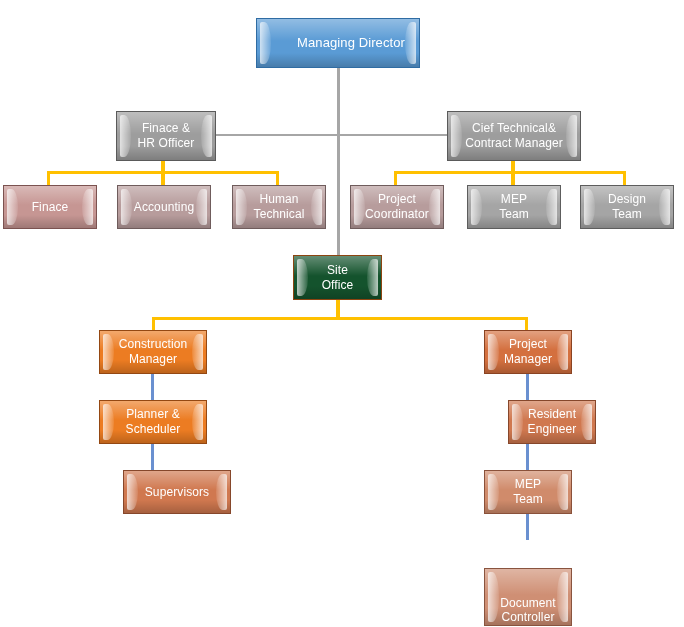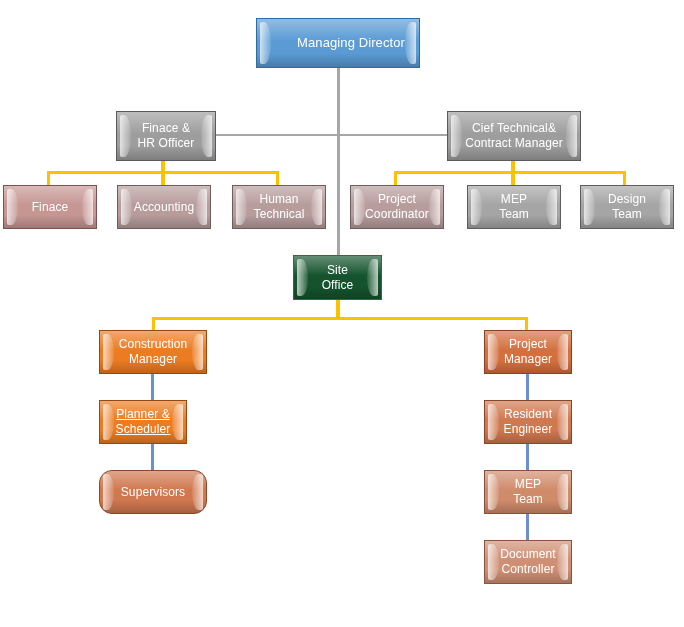--- a/index.html
+++ b/index.html
@@ -88,21 +88,21 @@
 
   
   .t-blue  { background: #5a9bd5; border-color: #2f6ca3; }
   .t-gray  { background: #9d9d9d; border-color: #5a5a5a; }
   .t-gray2 { background: #a5a5a5; border-color: #5d5d5d; }
   .t-rose  { background: #c69693; border-color: #7b5250; }
   .t-rose2 { background: #b79c9c; border-color: #6f5c5c; }
   .t-orange{ background: #14532d; border-color: #8d4410; }
   .t-orange2{ background: #ec7c22; border-color: #944812; }
   .t-terra { background: #d4703f; border-color: #8a4322; }
-  .t-terra2{ background: #d0784f; border-color: #86472b; }
+  .t-terra2{ background: #d0784f; border-color: #86472b; margin-left: 24px; }
   .t-salmon{ background: #d08b6b; border-color: #8a513a; }
   .t-salmon2{ background: #cf8f74; border-color: #89543f; }
 
   .fs13 { font-size: 13px; }
   .fs12 { font-size: 12px; }
 </style>
 </head>
 <body>
 
 <div id="chart-canvas">
@@ -202,28 +202,28 @@
 Office</span>
   </div>
 
   <div class="node t-orange2 fs12" style="left:99px; top:330px; width:108px; height:44px;">
     <span class="sheen"></span>
     <span class="shade"></span>
     <span class="label">Construction
 Manager</span>
   </div>
 
-  <div class="node t-orange2 fs12" style="left:99px; top:400px; width:88px; height:44px;text-decoration:underline;">
+  <div class="node t-orange2 fs12" style="left:99px; top:400px; width:108px; height:44px;">
     <span class="sheen"></span>
     <span class="shade"></span>
     <span class="label">Planner &amp;
 Scheduler</span>
   </div>
 
-  <div class="node t-terra2 fs12" style="left:99px; top:470px; width:108px; height:44px;border-radius:13px;">
+  <div class="node t-terra2 fs12" style="left:99px; top:470px; width:108px; height:44px;">
     <span class="sheen"></span>
     <span class="shade"></span>
     <span class="label">Supervisors</span>
   </div>
 
   <div class="node t-terra fs12" style="left:484px; top:330px; width:88px; height:44px;">
     <span class="sheen"></span>
     <span class="shade"></span>
     <span class="label">Project
 Manager</span>
@@ -235,20 +235,20 @@
     <span class="label">Resident
 Engineer</span>
   </div>
 
   <div class="node t-salmon fs12" style="left:484px; top:470px; width:88px; height:44px;">
     <span class="sheen"></span>
     <span class="shade"></span>
     <span class="label">MEP Team</span>
   </div>
 
-  <div class="node t-salmon2 fs12" style="left:484px; top:540px; width:88px; height:44px;">
+  <div class="node t-salmon2 fs12" style="left:484px; top:568px; width:88px; height:58px;align-items:flex-end;">
     <span class="sheen"></span>
     <span class="shade"></span>
     <span class="label">Document
 Controller</span>
   </div>
 
 </div>
 
 </body></html>

